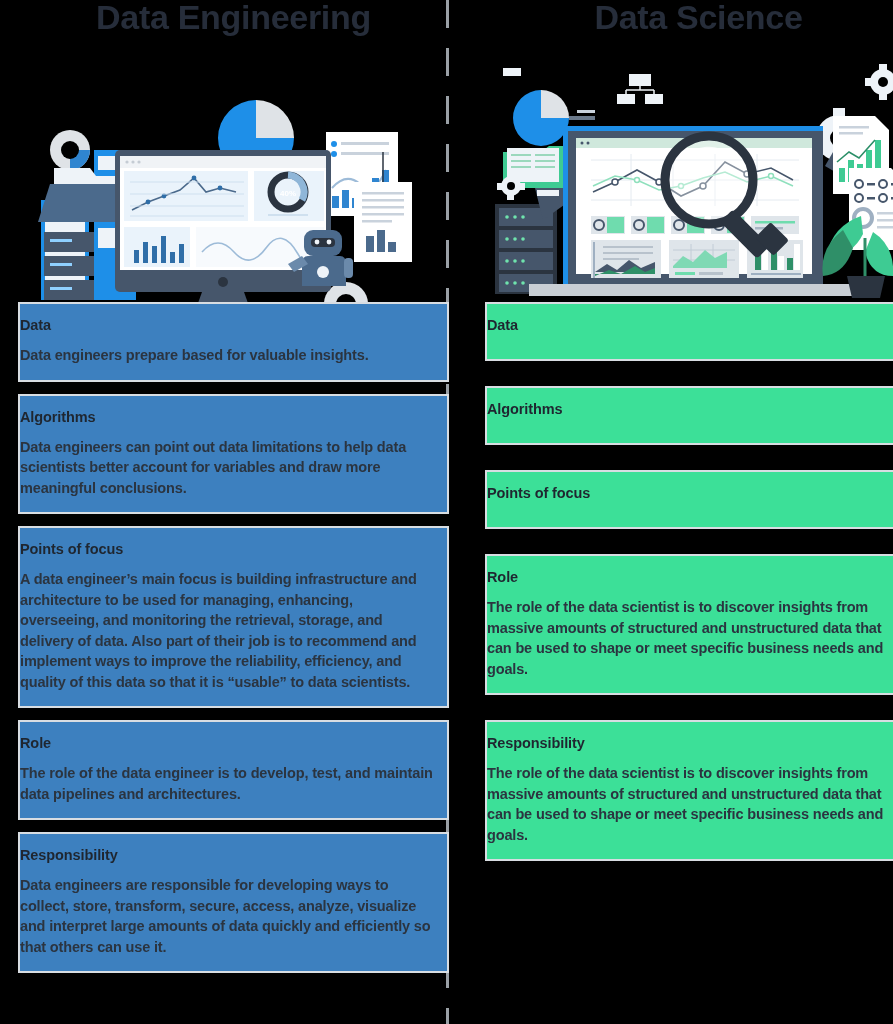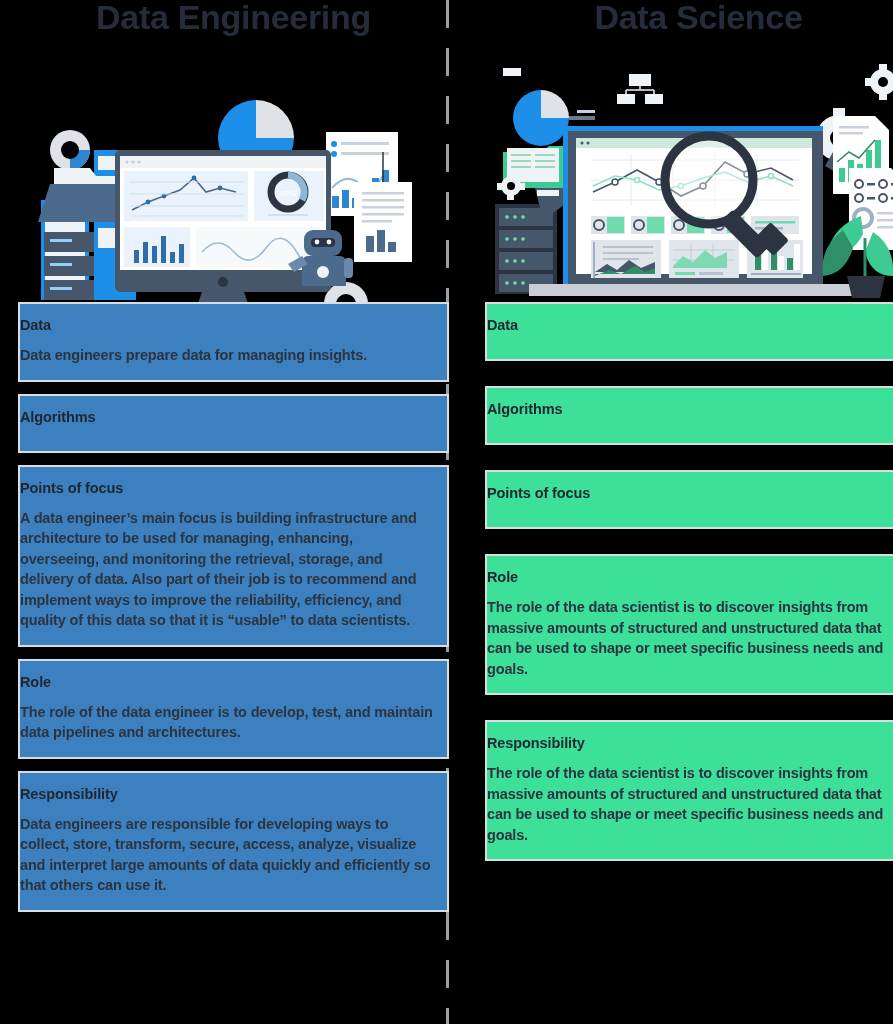--- a/index.html
+++ b/index.html
@@ -246,24 +246,25 @@
           <circle cx="307" cy="232" r="6" fill="#eef3f8"></circle>
           <path d="M286 216 l-14 8 l6 8 l14 -8 z" fill="#6b8aab"></path>
           <rect x="328" y="218" width="9" height="20" rx="4" fill="#6b8aab"></rect>
         </g>
       </svg>
     </div>
 
     <div class="cards">
       <div class="card card-blue">
         <div class="card-heading">Data</div>
-        <div class="card-body">Data engineers prepare data for managing insights.</div>
+        <div class="card-body">Data engineers prepare based for valuable insights.</div>
       </div>
       <div class="card card-blue">
         <div class="card-heading">Algorithms</div>
+        <div class="card-body">Data engineers can point out data limitations to help data scientists better account for variables and draw more meaningful conclusions.</div>
       </div>
       <div class="card card-blue">
         <div class="card-heading">Points of focus</div>
         <div class="card-body">A data engineer’s main focus is building infrastructure and architecture to be used for managing, enhancing, overseeing, and monitoring the retrieval, storage, and delivery of data. Also part of their job is to recommend and implement ways to improve the reliability, efficiency, and quality of this data so that it is “usable” to data scientists.</div>
       </div>
       <div class="card card-blue">
         <div class="card-heading">Role</div>
         <div class="card-body">The role of the data engineer is to develop, test, and maintain data pipelines and architectures.</div>
       </div>
       <div class="card card-blue">

